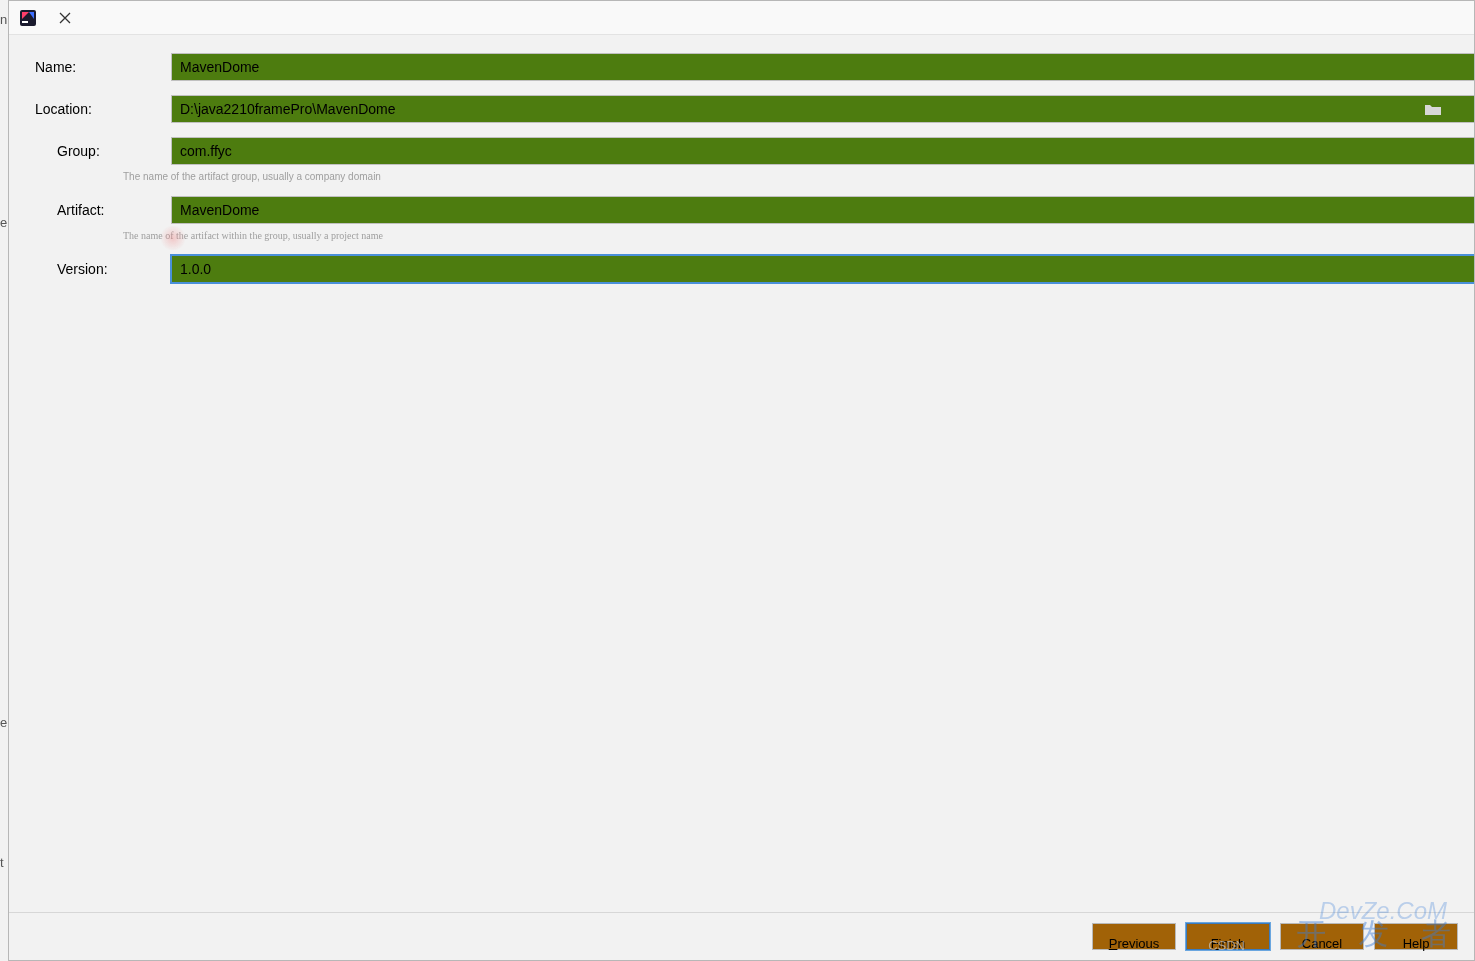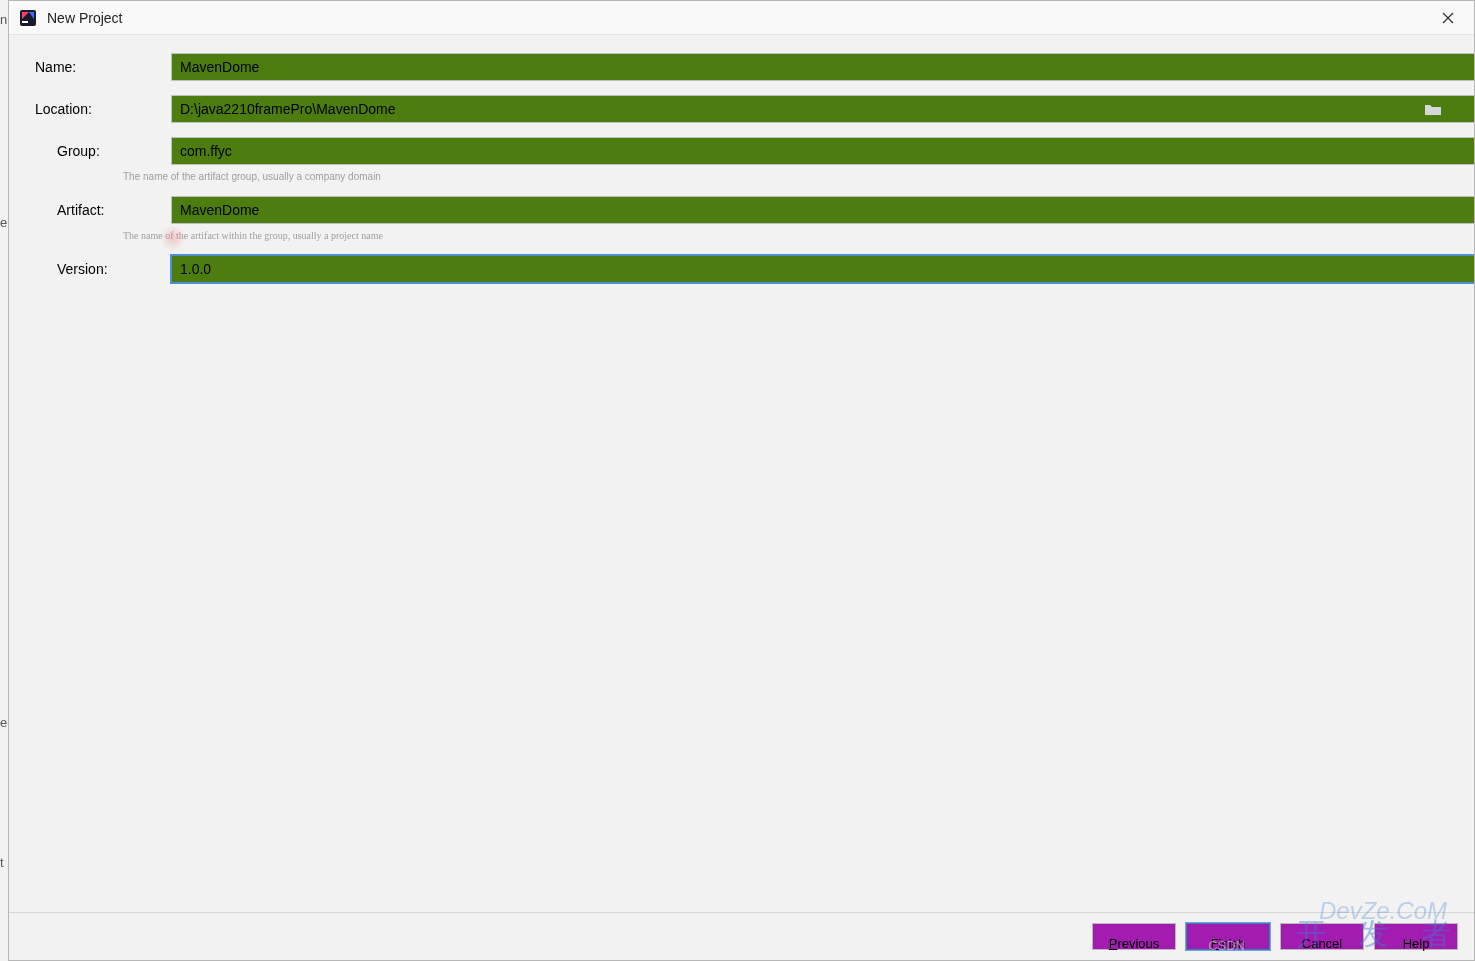--- a/index.html
+++ b/index.html
@@ -99,21 +99,21 @@
     margin: -8px 0 14px 88px;
   }
   .footer {
     border-top:1px solid #d7d7d7;
     padding: 10px 16px;
     display:flex; justify-content:flex-end; gap:10px;
     background:#f2f2f2;
   }
   button.btn {
     min-width:84px; height:27px;
-    background:#a21caf;
+    background:#a16207;
     border:1px solid #b9b9b9;
     font-size:13px; font-family:inherit;
     color:#000;
     padding:12px 14px;
     cursor:pointer;
   }
   button.btn.primary {
     border:1px solid #3a7bbf;
     box-shadow: 0 0 0 1px #6aa6df;
   }
@@ -160,21 +160,20 @@
 
   <div class="titlebar">
     <span class="app-icon">
       <svg class="appicon-svg" width="18" height="18" viewBox="0 0 18 18">
         <rect x="1" y="1" width="16" height="16" rx="2" fill="#1a1a2e"></rect>
         <path d="M3 3 L10 3 L3 10 Z" fill="#ff3d6b"></path>
         <path d="M10 3 L15 3 L15 10 Z" fill="#3c6eff"></path>
         <rect x="3" y="12" width="6" height="2" fill="#fff"></rect>
       </svg>
     </span>
-    <span class="title">New Project</span>
     <span class="close">
       <svg width="12" height="12" viewBox="0 0 12 12">
           <path d="M1 1 L11 11 M11 1 L1 11" stroke="#333" stroke-width="1.3"></path>
         </svg>
     </span>
   </div>
 
   <div class="content">
 
     <div class="row">

